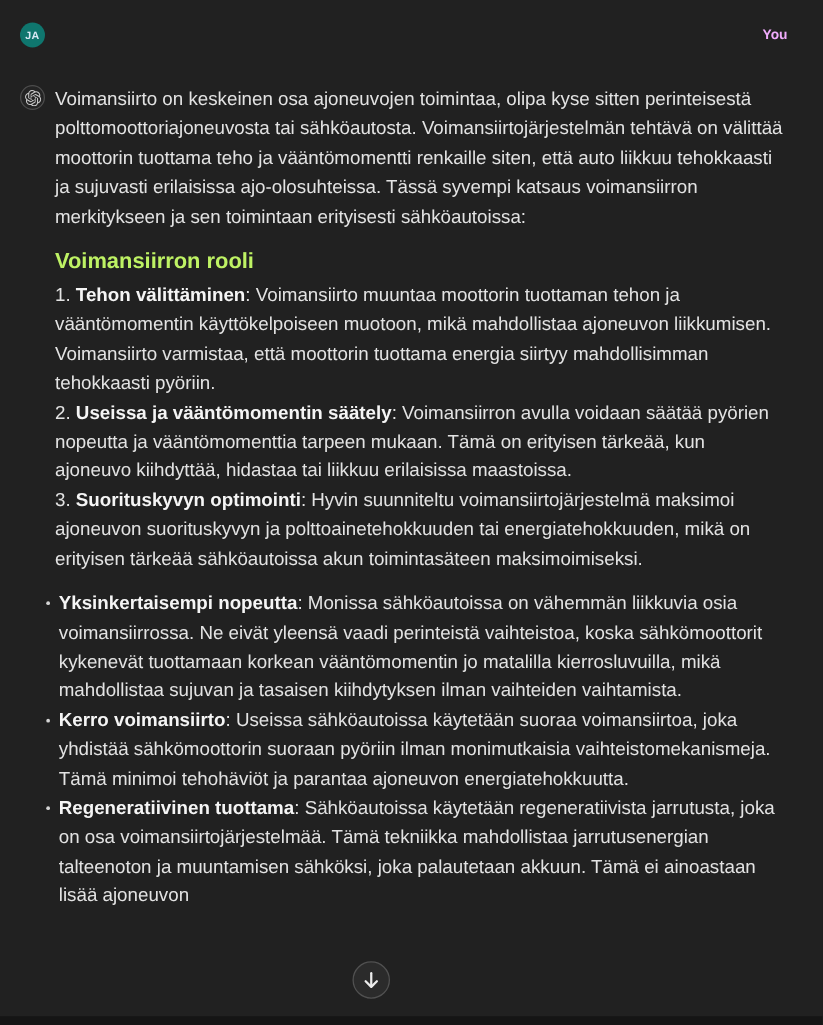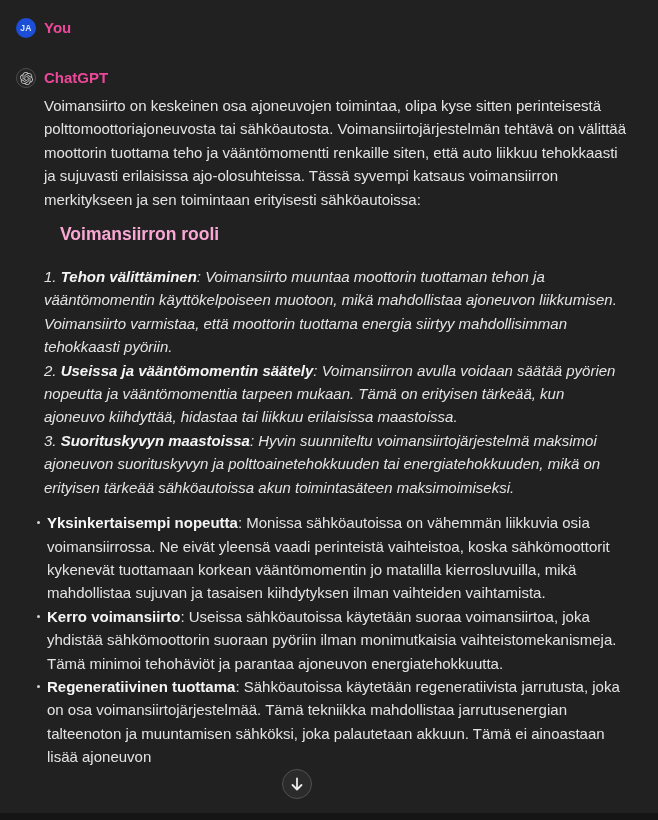--- a/index.html
+++ b/index.html
@@ -26,57 +26,58 @@
     top: 0;
     width: 20px;
     height: 20px;
     border-radius: 50%;
     display: flex;
     align-items: center;
     justify-content: center;
     box-sizing: border-box;
   }
   .user-avatar {
-    background: #1d4ed8;
+    background: #0f766e;
     color: #d9e8f5;
     font-size: 8.5px;
     font-weight: 700;
     letter-spacing: 0.3px;
   }
   .gpt-avatar {
     border: 1px solid #4d4d4d;
     background: #242424;
     color: #c6c6c6;
   }
   .name {
     font-weight: 700;
-    font-size: 15px;
+    font-size: 11px;
     line-height: 20px;
-    color: #ec4899;
+    color: #f0abfc;
+    text-align: right;
   }
   .content {
     font-size: 15px;
     line-height: 23.4px;
     color: #e3e3e3;
     max-width: 584px;
   }
   .content b { color: #f5f5f5; font-weight: 700; }
   .content p { margin: 0; }
   .p-user { margin-top: 4px !important; }
   .p-intro { margin-top: 6px !important; }
   h3 {
     font-size: 17.5px;
     line-height: 22px;
-    margin: 12px 0 0 16px;
+    margin: 12px 0 0 0;
     font-weight: 700;
-    color: #f9a8d4;
+    color: #bef264;
   }
   h3.second { margin-top: 20px; }
   .p-ev { margin-top: 9px !important; }
-  .olist { margin-top: 20px; font-style: italic; }
+  .olist { margin-top: 6px; }
   .ulist { margin-top: 12px; }
   .uli {
     position: relative;
     padding-left: 3px;
   }
   .uli::before {
     content: "";
     position: absolute;
     left: -7px;
     top: 10px;
@@ -124,29 +125,28 @@
   </div>
 
   <div class="msg assistant">
     <div class="avatar gpt-avatar">
       <span style="display:flex">
         <svg width="13" height="13" viewBox="0 0 24 24" fill="currentColor" aria-hidden="true">
           <path d="M22.2819 9.8211a5.9847 5.9847 0 0 0-.5157-4.9108 6.0462 6.0462 0 0 0-6.5098-2.9A6.0651 6.0651 0 0 0 4.9807 4.1818a5.9847 5.9847 0 0 0-3.9977 2.9 6.0462 6.0462 0 0 0 .7427 7.0966 5.98 5.98 0 0 0 .511 4.9107 6.051 6.051 0 0 0 6.5146 2.9001A5.9847 5.9847 0 0 0 13.2599 24a6.0557 6.0557 0 0 0 5.7718-4.2058 5.9894 5.9894 0 0 0 3.9977-2.9001 6.0557 6.0557 0 0 0-.7475-7.073zM13.2599 22.43a4.4755 4.4755 0 0 1-2.8764-1.04l.1419-.0804 4.7783-2.7582a.7948.7948 0 0 0 .3927-.6813v-6.7369l2.02 1.1686a.071.071 0 0 1 .038.0615v5.5826a4.504 4.504 0 0 1-4.4945 4.4944zm-9.6607-4.1254a4.4708 4.4708 0 0 1-.5346-3.0137l.142.0852 4.783 2.7582a.7712.7712 0 0 0 .7806 0l5.8428-3.3685v2.3324a.0804.0804 0 0 1-.0332.0615L9.74 19.9502a4.4992 4.4992 0 0 1-6.1408-1.6464zM2.3408 7.8956a4.485 4.485 0 0 1 2.3655-1.9728V11.6a.7664.7664 0 0 0 .3879.6765l5.8144 3.3543-2.0201 1.1685a.0757.0757 0 0 1-.071 0l-4.8303-2.7865A4.504 4.504 0 0 1 2.3408 7.8956zm16.5963 3.8558L13.1038 8.364 15.1192 7.2a.0757.0757 0 0 1 .071 0l4.8303 2.7913a4.4944 4.4944 0 0 1-.6765 8.1042v-5.6772a.79.79 0 0 0-.407-.667zm2.0107-3.0231l-.142-.0852-4.7735-2.7818a.7759.7759 0 0 0-.7854 0L9.409 9.2297V6.8974a.0662.0662 0 0 1 .0284-.0615l4.8303-2.7866a4.4992 4.4992 0 0 1 6.6802 4.66zM8.3065 12.863l-2.02-1.1638a.0804.0804 0 0 1-.038-.0567V6.0742a4.4992 4.4992 0 0 1 7.3757-3.4537l-.142.0805L8.704 5.459a.7948.7948 0 0 0-.3927.6813zm1.0976-2.3654l2.602-1.4998 2.6069 1.4998v2.9994l-2.5974 1.4997-2.6067-1.4997z"></path>
         </svg>
       </span>
     </div>
-    <div class="name">ChatGPT</div>
     <div class="content">
       <p class="p-intro">Voimansiirto on keskeinen osa ajoneuvojen toimintaa, olipa kyse sitten perinteisestä polttomoottoriajoneuvosta tai sähköautosta. Voimansiirtojärjestelmän tehtävä on välittää moottorin tuottama teho ja vääntömomentti renkaille siten, että auto liikkuu tehokkaasti ja sujuvasti erilaisissa ajo-olosuhteissa. Tässä syvempi katsaus voimansiirron merkitykseen ja sen toimintaan erityisesti sähköautoissa:</p>
 
       <h3>Voimansiirron rooli</h3>
       <div class="olist">
         <div class="oli"><span>1. </span><b>Tehon välittäminen</b><span>: Voimansiirto muuntaa moottorin tuottaman tehon ja vääntömomentin käyttökelpoiseen muotoon, mikä mahdollistaa ajoneuvon liikkumisen. Voimansiirto varmistaa, että moottorin tuottama energia siirtyy mahdollisimman tehokkaasti pyöriin.</span></div>
         <div class="oli"><span>2. </span><b>Useissa ja vääntömomentin säätely</b><span>: Voimansiirron avulla voidaan säätää pyörien nopeutta ja vääntömomenttia tarpeen mukaan. Tämä on erityisen tärkeää, kun ajoneuvo kiihdyttää, hidastaa tai liikkuu erilaisissa maastoissa.</span></div>
-        <div class="oli"><span>3. </span><b>Suorituskyvyn maastoissa</b><span>: Hyvin suunniteltu voimansiirtojärjestelmä maksimoi ajoneuvon suorituskyvyn ja polttoainetehokkuuden tai energiatehokkuuden, mikä on erityisen tärkeää sähköautoissa akun toimintasäteen maksimoimiseksi.</span></div>
+        <div class="oli"><span>3. </span><b>Suorituskyvyn optimointi</b><span>: Hyvin suunniteltu voimansiirtojärjestelmä maksimoi ajoneuvon suorituskyvyn ja polttoainetehokkuuden tai energiatehokkuuden, mikä on erityisen tärkeää sähköautoissa akun toimintasäteen maksimoimiseksi.</span></div>
       </div>
 
       <div class="ulist">
         <div class="uli"><b>Yksinkertaisempi nopeutta</b><span>: Monissa sähköautoissa on vähemmän liikkuvia osia voimansiirrossa. Ne eivät yleensä vaadi perinteistä vaihteistoa, koska sähkömoottorit kykenevät tuottamaan korkean vääntömomentin jo matalilla kierrosluvuilla, mikä mahdollistaa sujuvan ja tasaisen kiihdytyksen ilman vaihteiden vaihtamista.</span></div>
         <div class="uli"><b>Kerro voimansiirto</b><span>: Useissa sähköautoissa käytetään suoraa voimansiirtoa, joka yhdistää sähkömoottorin suoraan pyöriin ilman monimutkaisia vaihteistomekanismeja. Tämä minimoi tehohäviöt ja parantaa ajoneuvon energiatehokkuutta.</span></div>
         <div class="uli"><b>Regeneratiivinen tuottama</b><span>: Sähköautoissa käytetään regeneratiivista jarrutusta, joka on osa voimansiirtojärjestelmää. Tämä tekniikka mahdollistaa jarrutusenergian talteenoton ja muuntamisen sähköksi, joka palautetaan akkuun. Tämä ei ainoastaan lisää ajoneuvon</span></div>
       </div>
     </div>
   </div>
 

